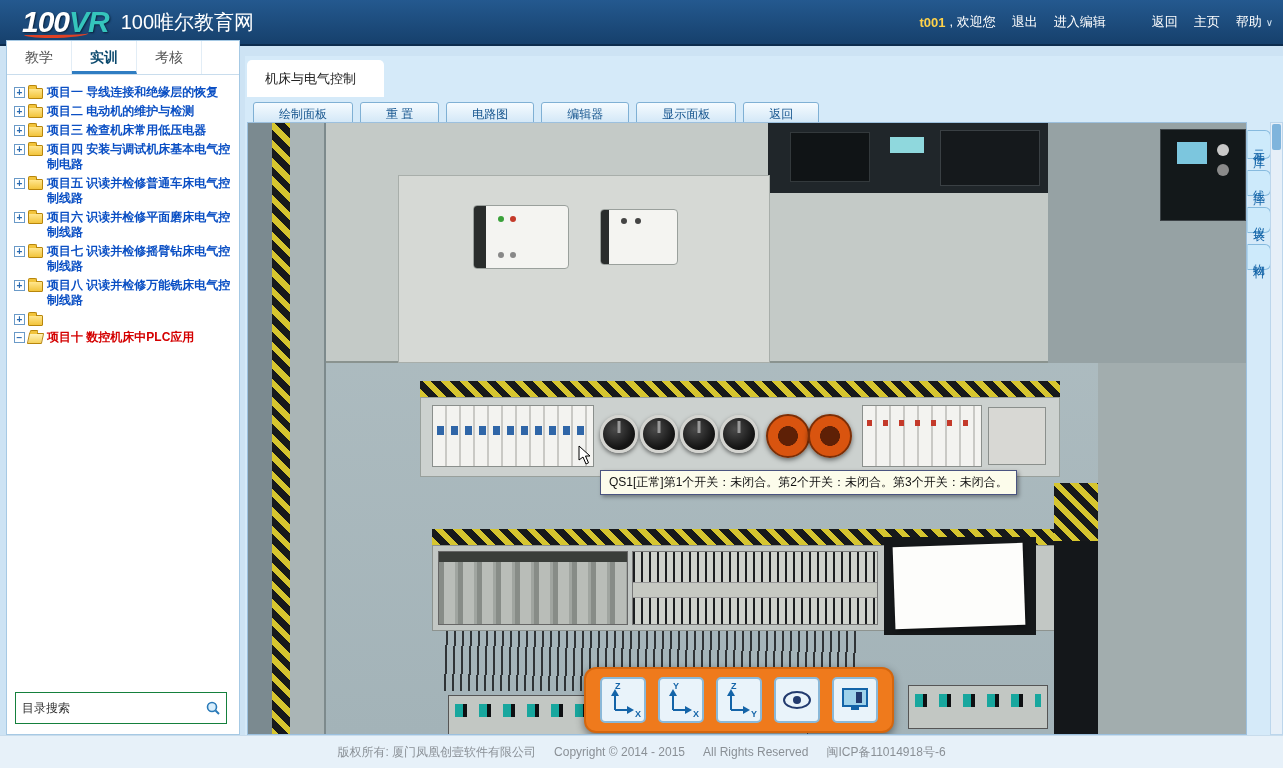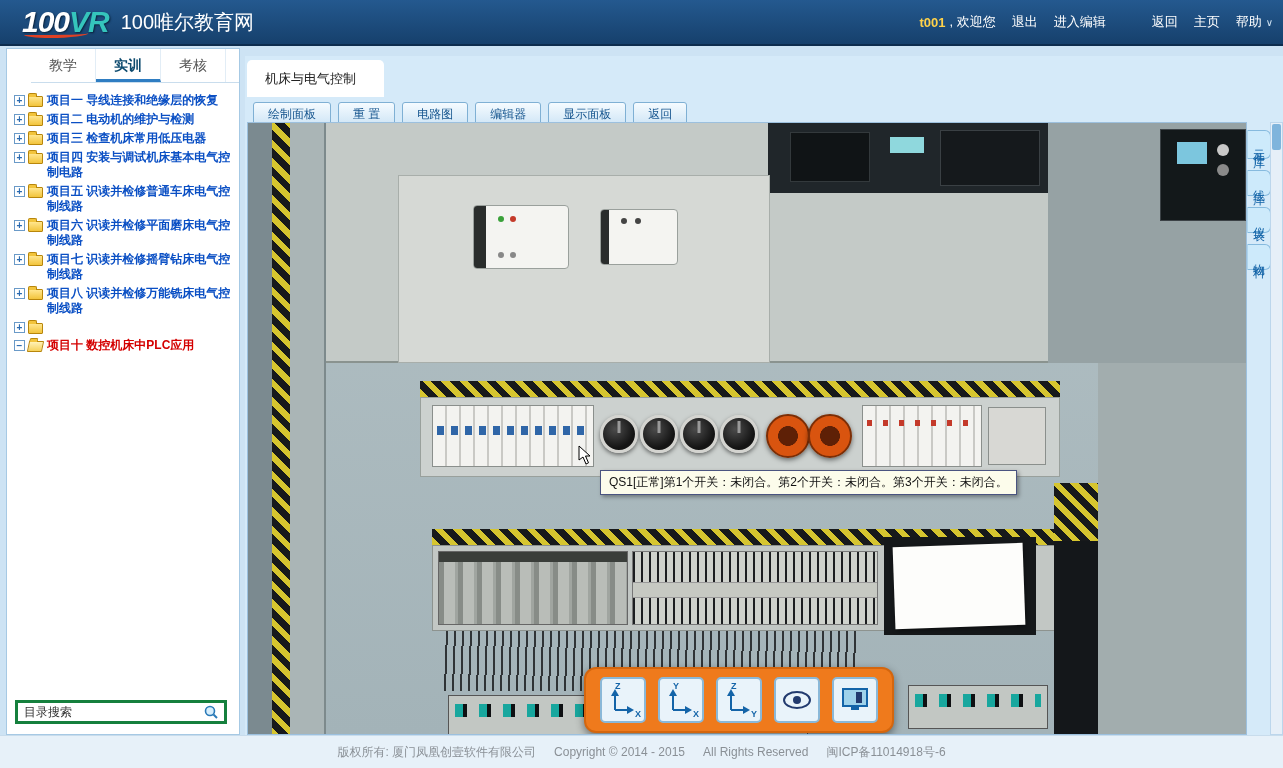--- a/index.html
+++ b/index.html
@@ -27,57 +27,57 @@
   .site-name { font-size:20px; }
   .topnav { display:flex; align-items:center; gap:16px; padding-right:10px; font-size:13px; }
   .topnav .uname { color:#ffd24a; font-weight:bold; }
   .topnav .welcome { color:#fff; margin-left:-12px; }
   .topnav a { color:#fff; text-decoration:none; cursor:pointer; }
   .gap-lg { width:14px; }
   .caret { font-size:10px; color:#cfe2f2; margin-left:-12px; }
 
   
   .sidebar {
-    position:absolute; left:6px; top:48px; width:234px; bottom:33px;
-    background:#fff; border:1px solid #a6c9e4;padding-left:24px;
+    position:absolute; left:6px; top:40px; width:234px; bottom:33px;
+    background:#fff; border:1px solid #a6c9e4;
   }
   .side-tabs { height:34px; display:flex; border-bottom:1px solid #c9dded; }
   .side-tab { padding:0 18px; line-height:32px; font-size:14px; color:#555; cursor:pointer; border-right:1px solid #e2edf6; }
   .side-tab.active { color:#0c4a6e; font-weight:bold; border-bottom:3px solid #2f7dc2; }
   .tree { position:absolute; left:0; right:0; top:36px; bottom:52px; overflow:hidden; padding:8px 4px 0 7px; }
   .tree-item { display:flex; align-items:flex-start; margin-bottom:4px; cursor:pointer; }
   .tgl {
     flex:none; width:11px; height:11px; margin:2px 3px 0 0;
     border:1px solid #6a9ac8; background:#fff; color:#2a6ab0;
     font-size:10px; line-height:9px; text-align:center; font-weight:bold;
   }
   .folder { flex:none; width:15px; height:11px; margin:3px 4px 0 0; position:relative;
     background:linear-gradient(#ffe68e,#f2c43c); border:1px solid #b8860b; border-radius:1px; }
   .folder::before { content:""; position:absolute; left:-1px; top:-4px; width:7px; height:3px;
     background:#f2c43c; border:1px solid #b8860b; border-bottom:none; border-radius:2px 2px 0 0; }
   .folder.open { transform:skewX(-12deg); background:linear-gradient(#fff2b8,#f6d25a); }
   .tree-label { font-size:12px; font-weight:bold; color:#0a4fc4; line-height:15px; }
   .tree-item.selected .tree-label { color:#d40000; }
   .searchbox {
-    position:absolute; left:8px; right:12px; bottom:10px; height:24px;
-    border:3px solid #15803d; background:#fff; display:flex; align-items:center;
+    position:absolute; left:8px; right:12px; bottom:10px; height:32px;
+    border:1px solid #15803d; background:#fff; display:flex; align-items:center;
   }
   .searchbox input { flex:1; border:none; outline:none; padding:0 6px; font-size:12px; color:#333;
     font-family:"Liberation Sans","DejaVu Sans",sans-serif; }
   .search-btn { width:26px; height:22px; border:none; background:transparent; cursor:pointer;
     display:flex; align-items:center; justify-content:center; }
 
   
   .content { position:absolute; left:245px; top:56px; right:0; bottom:33px; background:#d5eaf9; }
   .content-tab { display:inline-block; background:#fff; margin:4px 0 0 2px;
     padding:10px 28px 9px 18px; font-size:13px; color:#222; border-radius:5px 5px 0 0; }
   .content-toolbar { padding:5px 8px 6px; display:flex; gap:7px; background:#d5eaf9; }
   .tb-btn {
     background:linear-gradient(#f5fbff,#cde4f5); border:1px solid #7fb0d4; border-radius:3px;
-    padding:3px 14px; font-size:12px; color:#17568f; cursor:pointer;
+    padding:3px 25px; font-size:12px; color:#17568f; cursor:pointer;
     font-family:"Liberation Sans","DejaVu Sans",sans-serif;
   }
 
   
   .right-tabs { position:absolute; left:1002px; top:74px; width:24px; display:flex; flex-direction:column; gap:11px; }
   .rtab {
     writing-mode:vertical-rl; letter-spacing:3px; padding:9px 3px;
     background:#cdeafb; border:1px solid #86bade; border-left:1px solid #aed4ec;
     border-radius:0 6px 6px 0; font-size:12px; color:#0f61a6; cursor:pointer;
   }

